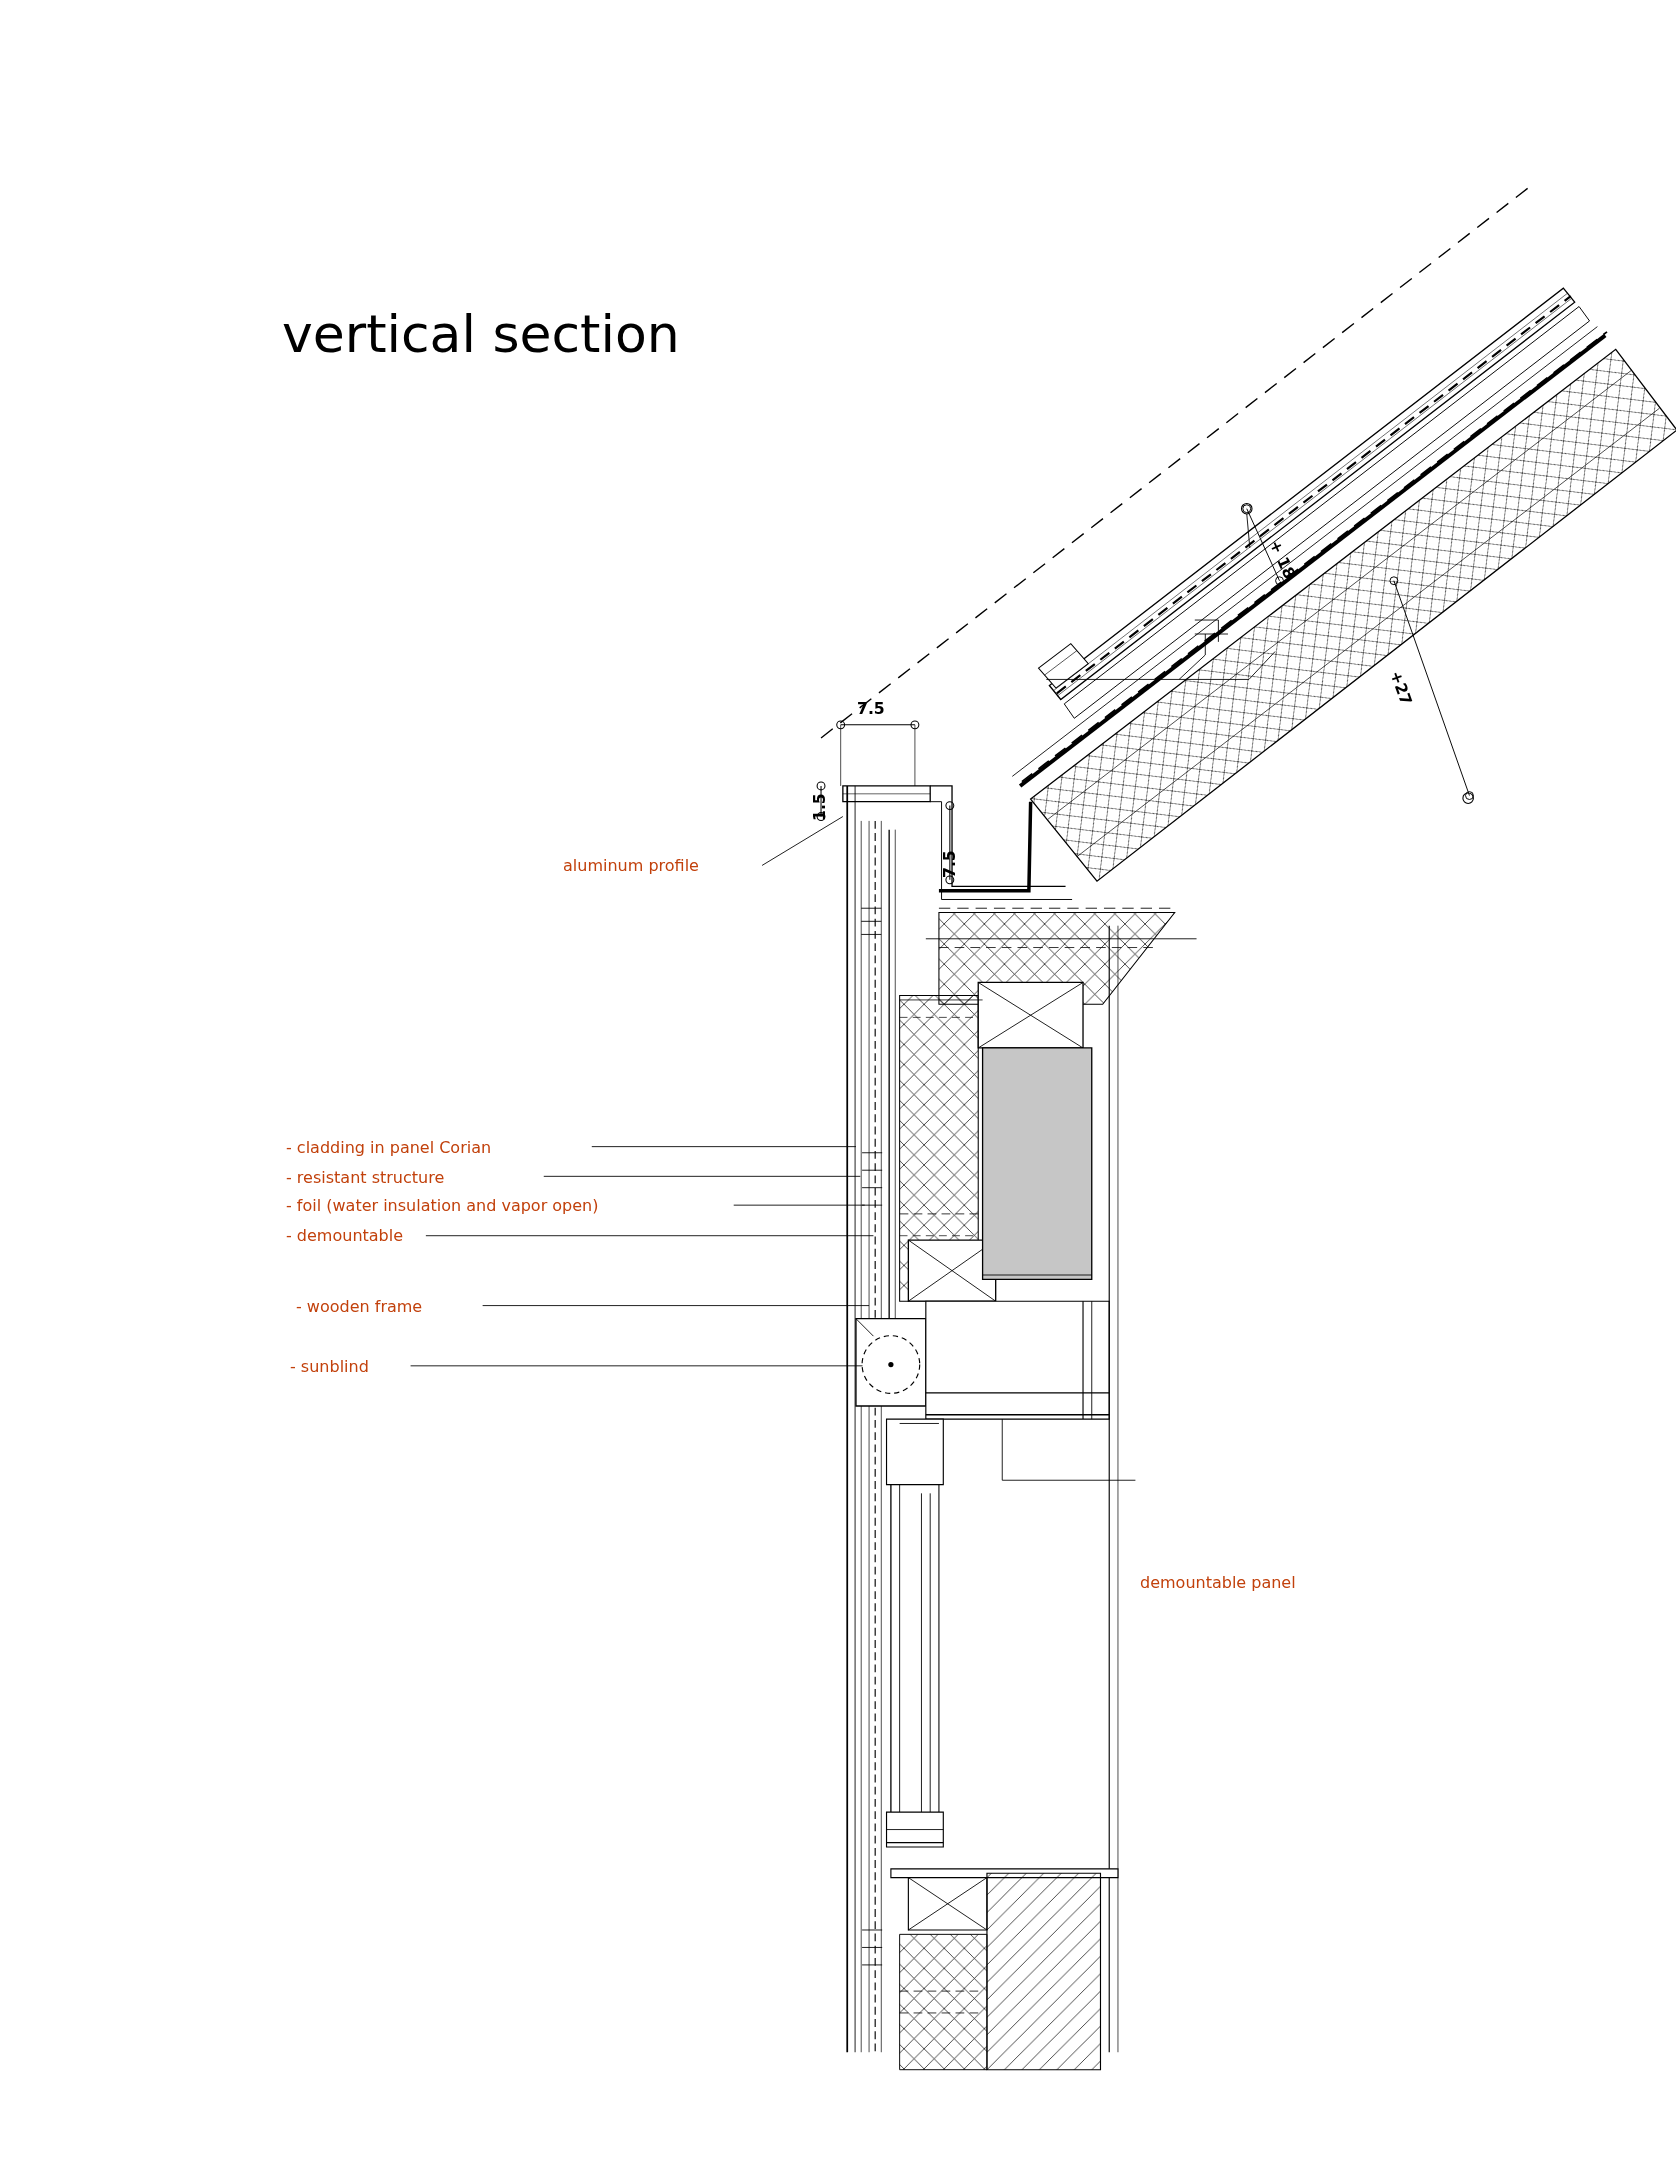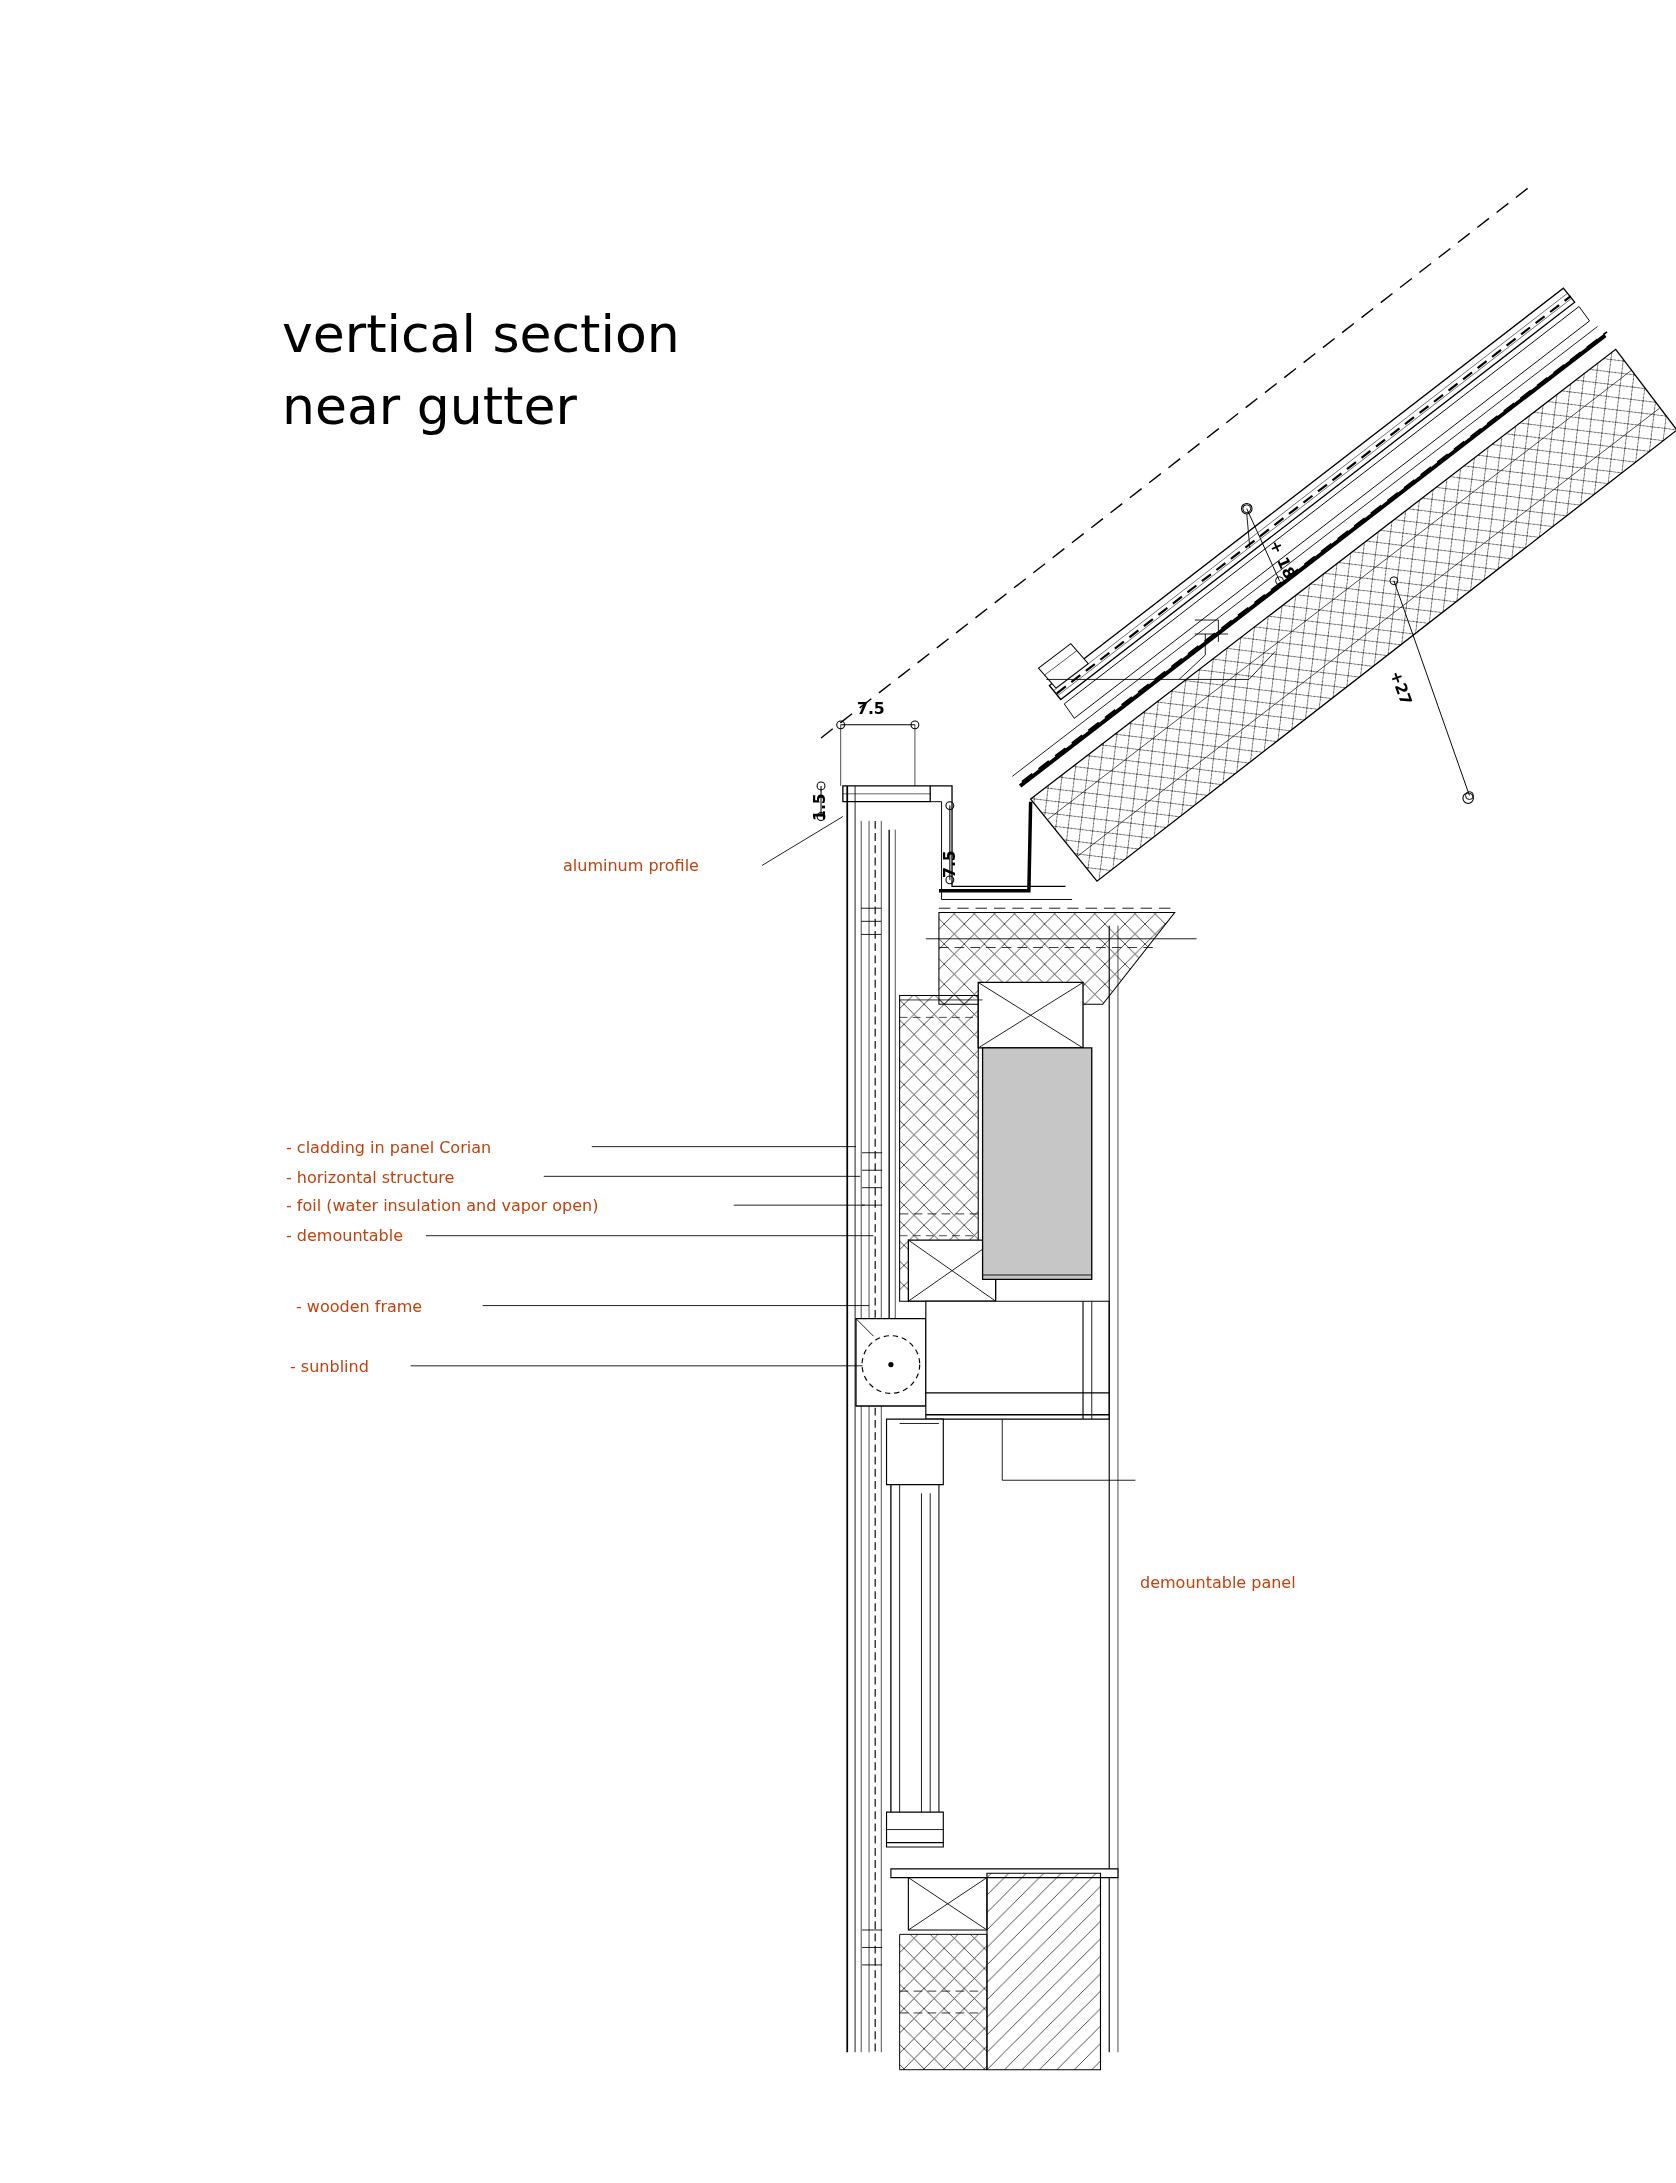--- a/index.html
+++ b/index.html
@@ -252,31 +252,30 @@
 
       <path d="M1105,2990 L1990,2990"></path>
 
       <path d="M940,3128 L1975,3128"></path>
 
       <path d="M2600,3390 L2295,3390 L2295,3250"></path>
     </g>
   </svg>
 
   <div class="ttl" style="left:282px; top:301px;">vertical section</div>
-  <div class="ttl" style="left:282px; top:373px;">near gutter</div>
 
   <div class="dim" style="left:857px; top:699px;">7.5</div>
   <div class="dim rot90" style="left:810px; top:821px;">1.5</div>
   <div class="dim rot90" style="left:940px; top:878px;">7.5</div>
   <div class="dim" style="left:1283px; top:537px; transform-origin:0 0; transform:rotate(66deg);">+ 18</div>
   <div class="dim" style="left:1404px; top:668px; transform-origin:0 0; transform:rotate(70deg);">+27</div>
 
   <div class="lbl" style="left:563px; top:856px;">aluminum profile</div>
   <div class="lbl" style="left:286px; top:1138px;">- cladding in panel Corian</div>
-  <div class="lbl" style="left:286px; top:1168px;">- horizontal structure</div>
+  <div class="lbl" style="left:286px; top:1168px;">- resistant structure</div>
   <div class="lbl" style="left:286px; top:1196px;">- foil (water insulation and vapor open)</div>
   <div class="lbl" style="left:286px; top:1226px;">- demountable</div>
   <div class="lbl" style="left:296px; top:1297px;">- wooden frame</div>
   <div class="lbl" style="left:290px; top:1357px;">- sunblind</div>
   <div class="lbl" style="left:1140px; top:1529px;margin-top:44px;">demountable panel</div>
 
 </div>
 
 
 </body></html>

